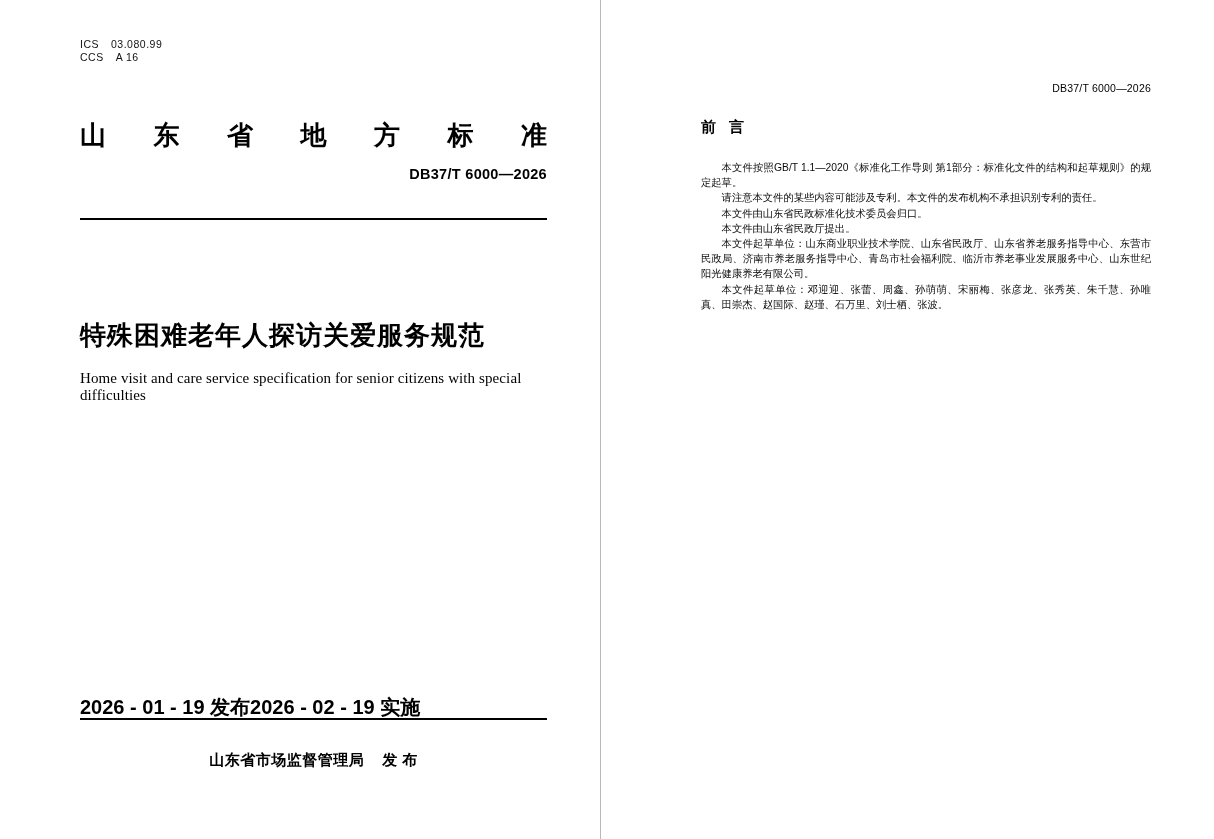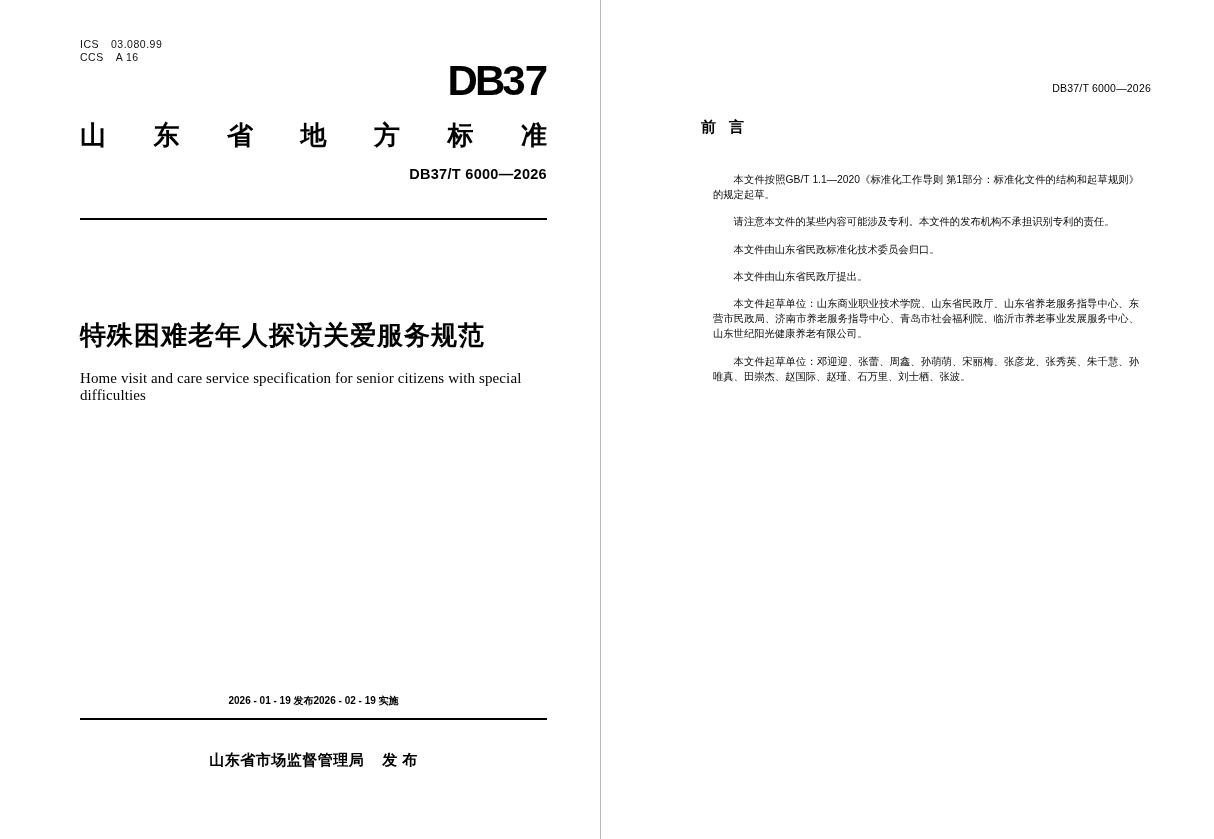--- a/index.html
+++ b/index.html
@@ -116,23 +116,23 @@
     font-family: "Liberation Serif", serif;
     font-size: 15px;
     letter-spacing: 0.1px;
   }
   .dates-row {
     position: absolute;
     left: 0;
     right: 0;
     top: 694px;
     display: flex;
-    justify-content: center;
-    font-family: "Liberation Sans", sans-serif;
-    font-size: 10px;
+    justify-content: flex-start;
+    font-family: "Liberation Sans", sans-serif;
+    font-size: 20px;
     font-weight: bold;
   }
   .rule-bottom {
     position: absolute;
     left: 0;
     right: 0;
     top: 718px;
     border-top: 2px solid #000;
   }
   .publisher {
@@ -190,44 +190,41 @@
     left: 0;
     right: 0;
     top: 160px;
     font-family: "Liberation Sans", sans-serif;
     font-size: 10.3px;
     line-height: 15.2px;
     text-align: justify;
     color: #0a0a0a;
   }
   .fw-body p {
-    margin: 12px;
+    margin: 0;
     text-indent: 2em;
   }
 </style>
 </head>
 <body>
 
 <div class="page-wrap">
 
   <div class="page page-left">
     <div class="cover-inner">
 
       <div class="ics-block">
         <div class="ics-line">
           <span>ICS</span><span class="code">03.080.99</span>
         </div>
         <div class="ics-line">
           <span>CCS</span><span class="code">A 16</span>
         </div>
       </div>
 
-      <div class="db-logo">
-        <span class="db">DB</span><span>37</span>
-      </div>
 
       <div class="std-title-cn">
         <span>山</span>
         <span>东</span>
         <span>省</span>
         <span>地</span>
         <span>方</span>
         <span>标</span>
         <span>准</span>
       </div>

